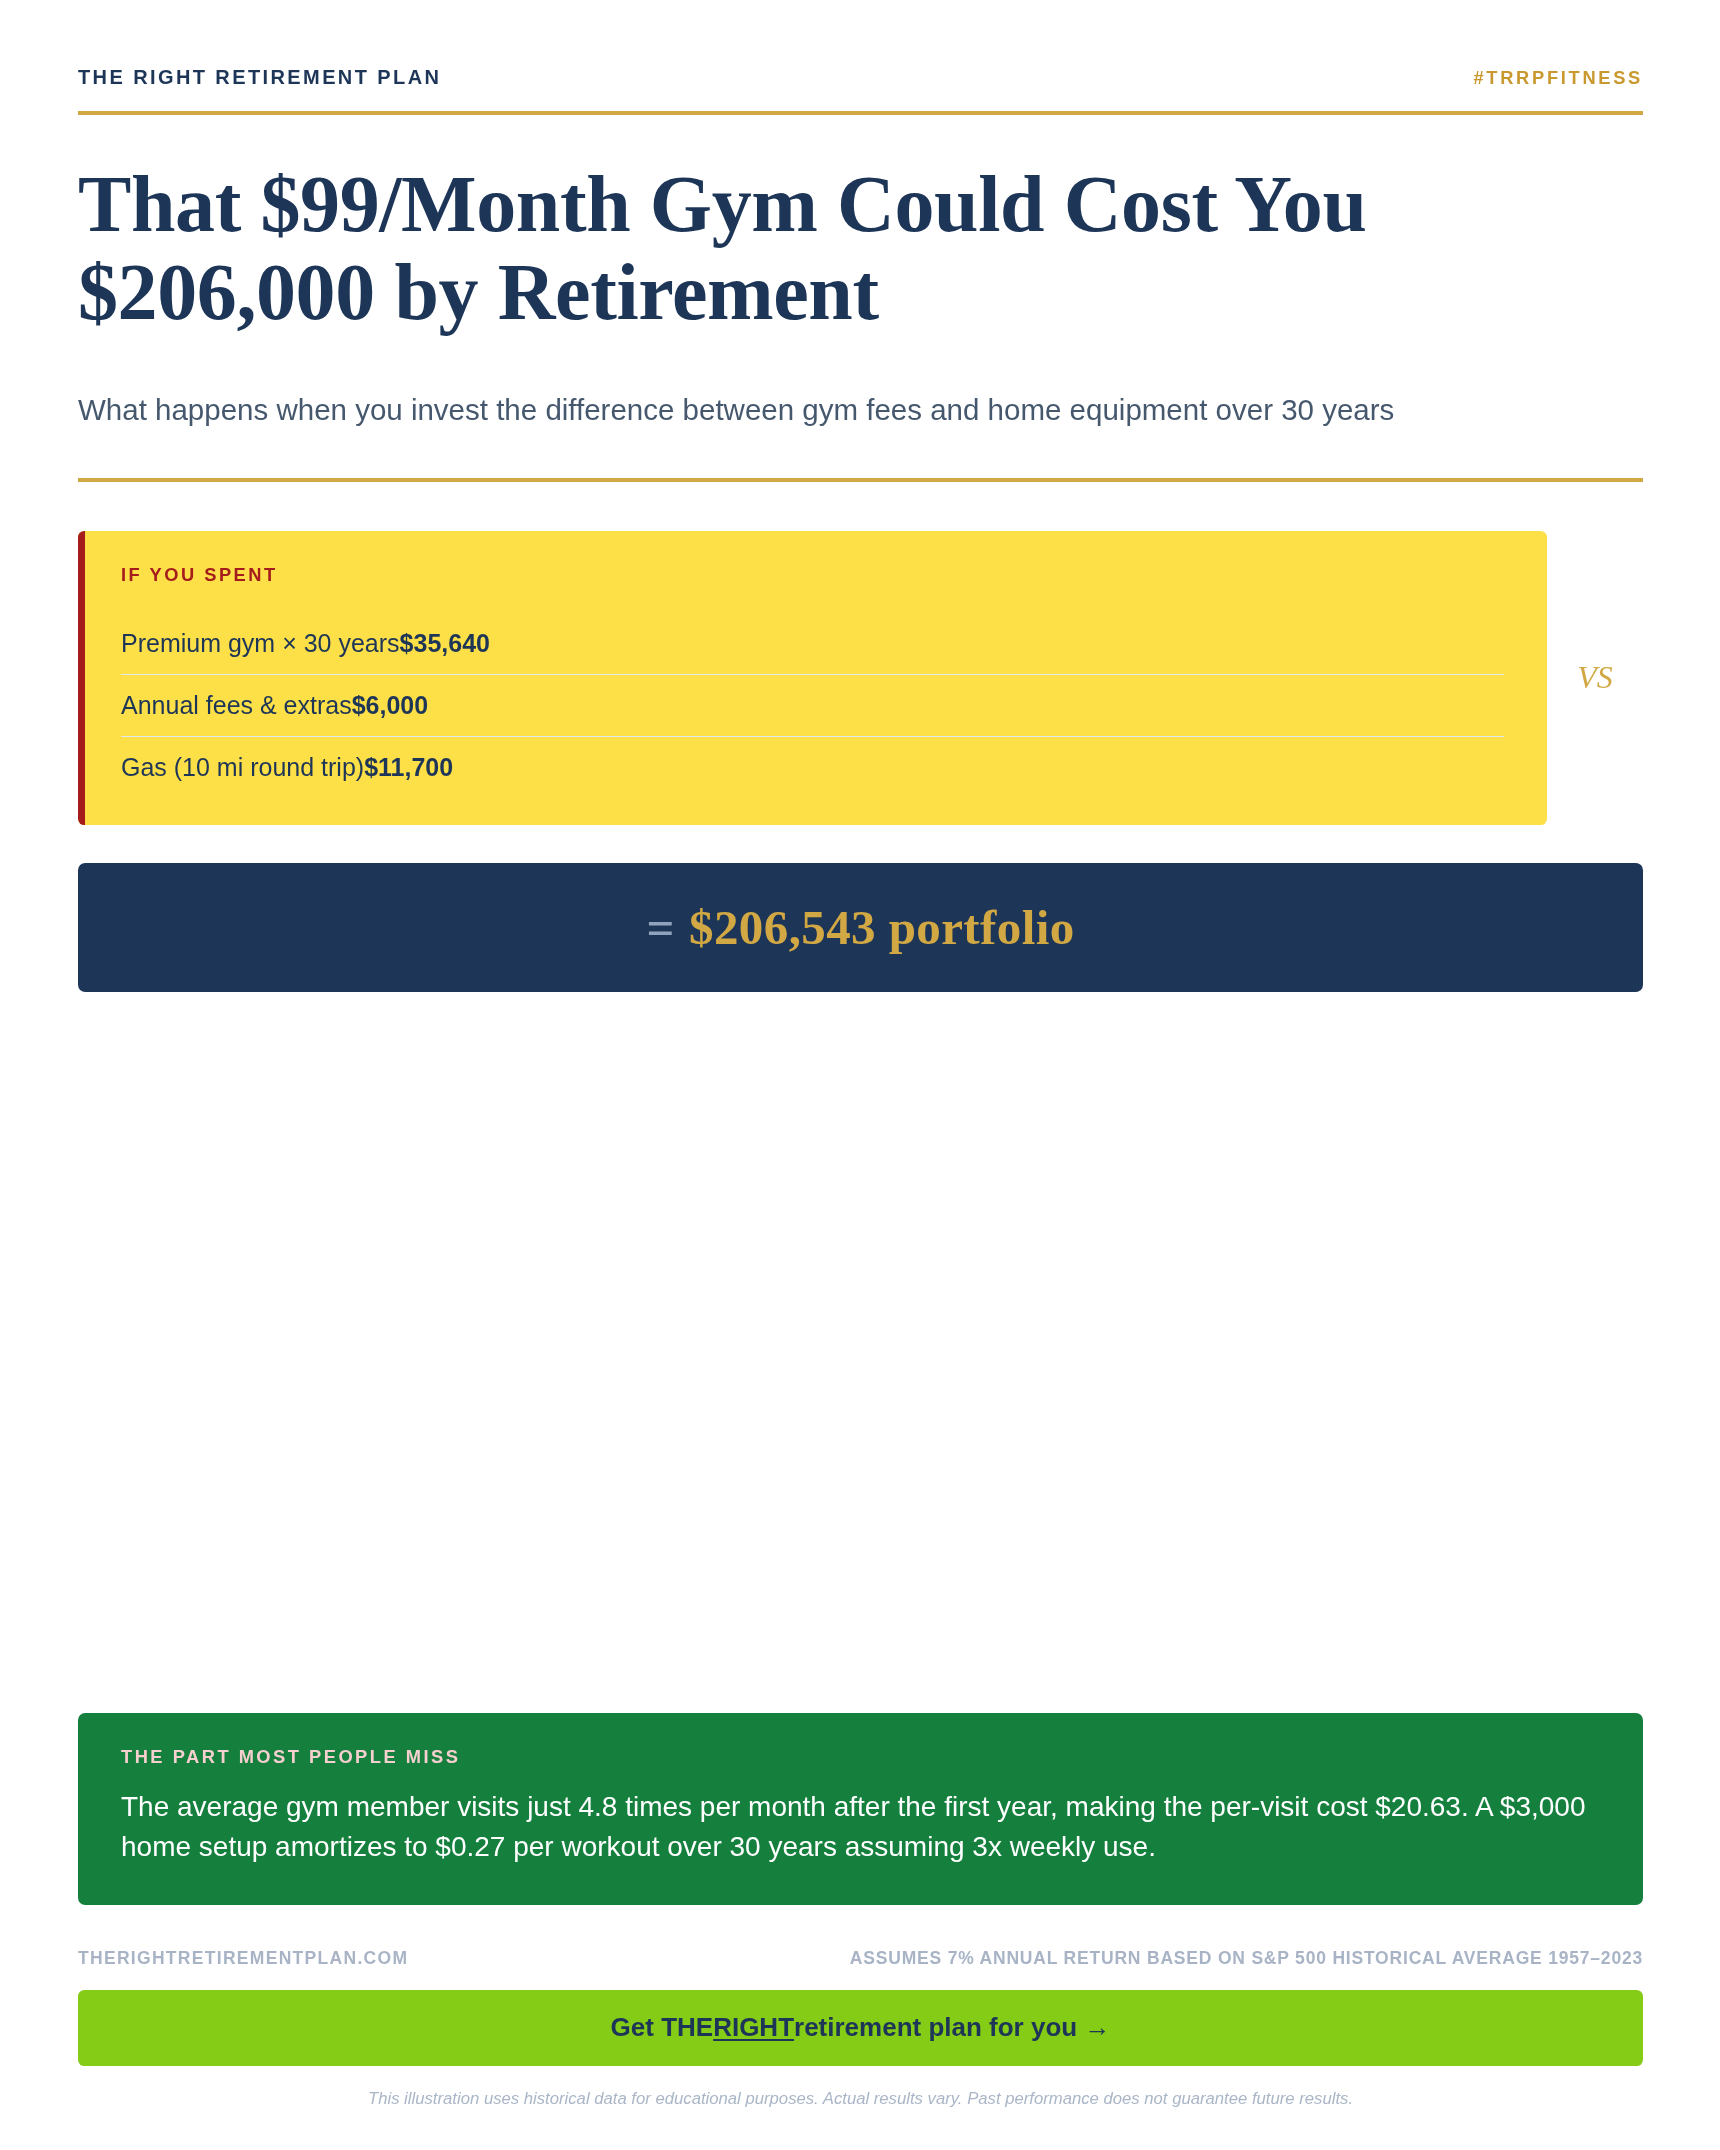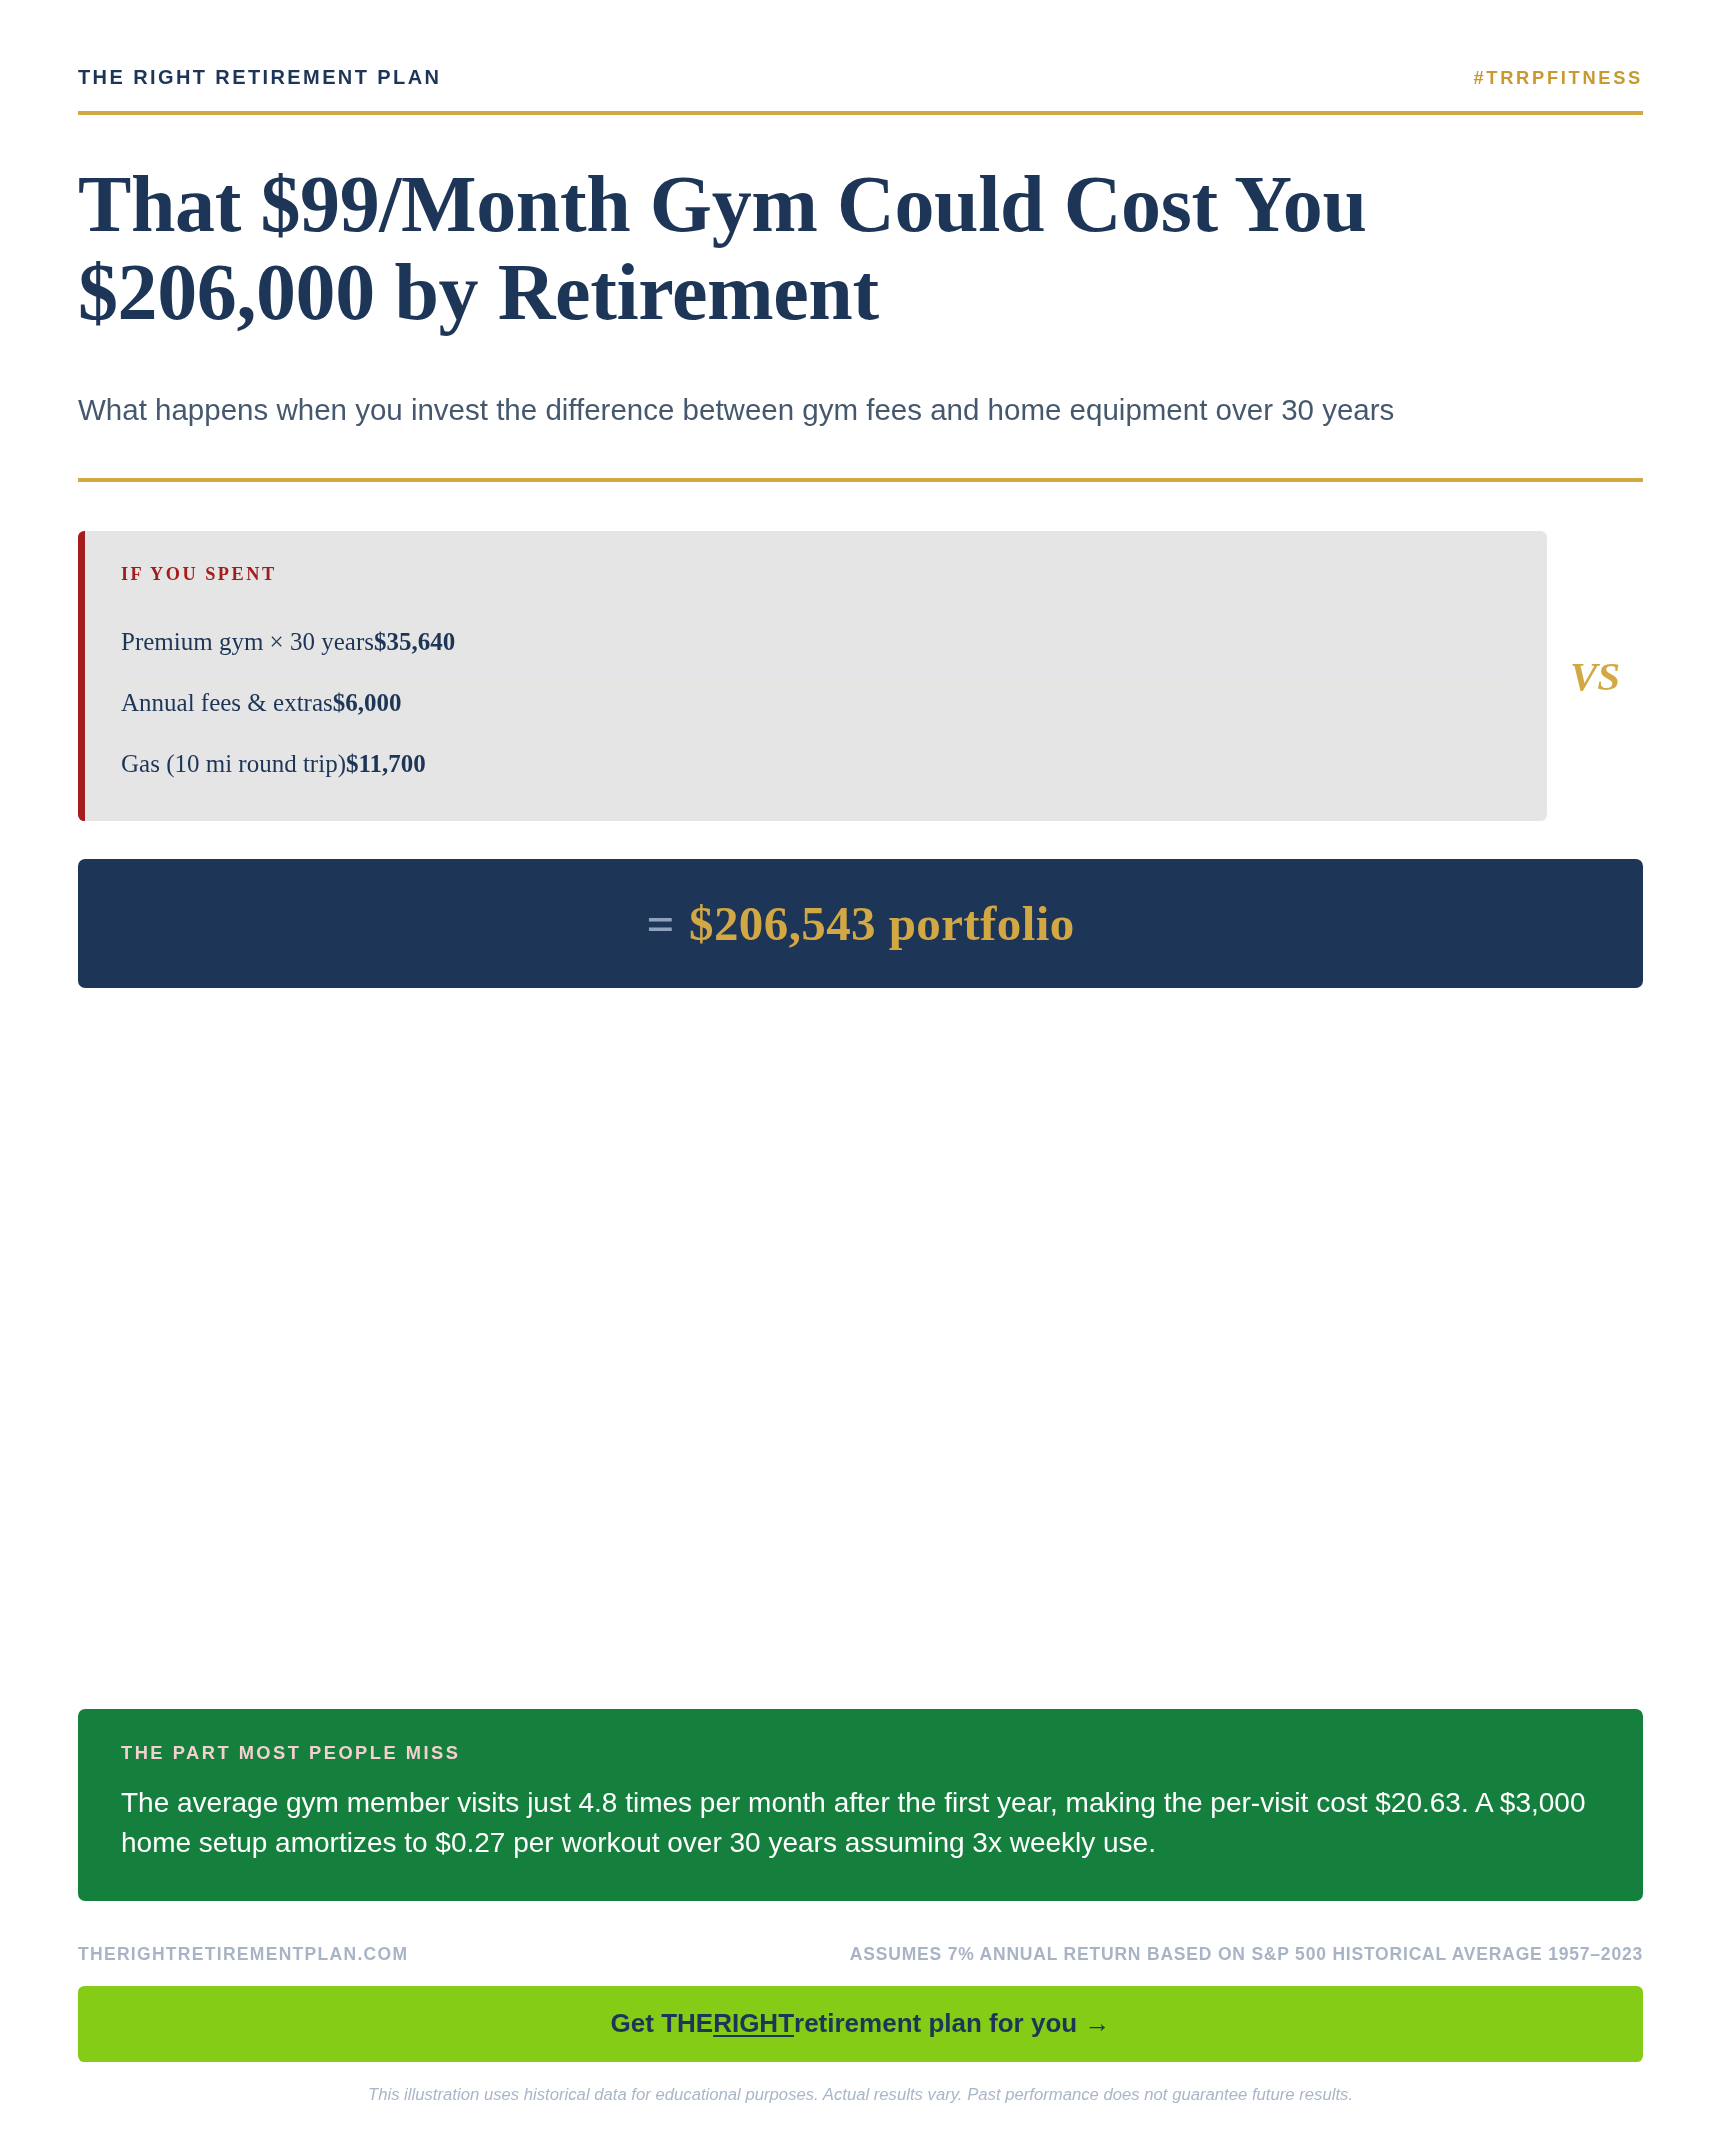--- a/index.html
+++ b/index.html
@@ -85,27 +85,26 @@
   
   .compare-row {
     margin-top: 49px;
     display: flex;
     align-items: stretch;
     gap: 0;
     position: relative;
   }
   .card {
     flex: 1 1 0;
-    background: #e5e5e5;
+    background: #fde047;
     border-radius: 6.4px;
     padding: 33px 43px 27px 43px;
     box-sizing: border-box;
     position: relative;
     min-height: 288px;
-    font-family: Liberation Serif, serif;
   }
   .card::before {
     content: "";
     position: absolute;
     left: 0; top: 0; bottom: 0;
     width: 7.2px;
     border-radius: 6.4px 0 0 6.4px;
   }
   .card.spent::before  { background: #a51c1c; }
   .card.invest::before { background: #117a3d; }
@@ -140,22 +139,22 @@
     white-space: nowrap;
   }
 
   .vs-divider {
     flex: 0 0 96px;
     display: flex;
     align-items: center;
     justify-content: center;
     font-family: "Liberation Serif", "DejaVu Serif", serif;
     font-style: italic;
-    font-weight: 700;
-    font-size: 41px;
+    font-weight: 400;
+    font-size: 32px;
     color: #d2a844;
     user-select: none;
   }
 
   
   .result-banner {
     margin-top: 38px;
     background: #1d3557;
     border-radius: 7.2px;
     height: 129px;

